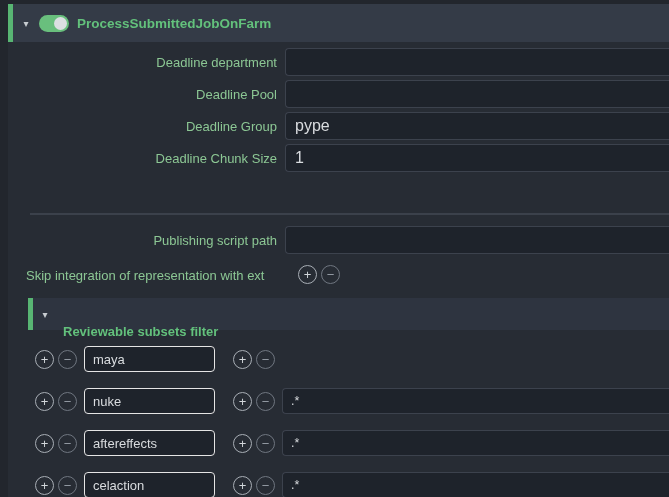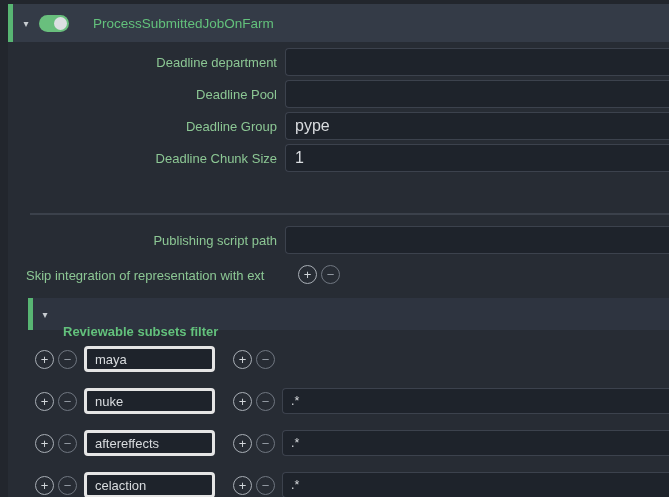--- a/index.html
+++ b/index.html
@@ -24,21 +24,21 @@
     margin-left:5px; flex:none; user-select:none;
   }
   .toggle {
     width:30px; height:17px; border-radius:9px; background:#69bf7d;
     position:relative; margin-left:5px; flex:none; cursor:pointer;
   }
   .toggle-knob {
     position:absolute; right:2px; top:2px; width:13px; height:13px;
     border-radius:50%; background:#dcdfe2;
   }
-  .sec-title { color:#63c17c; font-weight:normal; font-size:13.5px; margin-left:24px; }
+  .sec-title { color:#63c17c; font-weight:bold; font-size:13.5px; margin-left:8px; }
 
   .sec-body { padding-top:4px; }
 
   
   .form-row { display:flex; align-items:center; height:32px;justify-content:center; }
   .form-label {
     width:277px; flex:none; text-align:right; padding-right:8px;
     color:#8cc794; font-size:13px;
   }
   .text-input {
@@ -70,21 +70,21 @@
     margin:7px 0 0 20px;
     background:#2e3440; border-left:5px solid #58b573;
   }
   .subsec-header .caret { margin-left:4px; }
   .subsec-title { color:#63c17c; font-weight:bold; font-size:13px; margin-left:10px;margin-top:35px; }
 
   .filter-row { display:flex; align-items:center; height:26px; margin:16px 0 0 27px; }
   .filter-row:first-of-type { margin-top:15px; }
   .key-input {
     width:131px; flex:none; height:26px;
-    background:#1e232b; border:3px solid #e5e5e5; border-radius:4px;
+    background:#1e232b; border:1px solid #e5e5e5; border-radius:4px;
     color:#d9dcdf; font-size:13px; padding:0 8px; outline:none;
     margin-left:7px; font-family:"Liberation Sans", sans-serif;
   }
   .filter-row .btn-group.second { margin-left:18px; }
   .value-input {
     flex:1; min-width:0; height:26px; margin-left:7px;
     background:#1e232b; border:1px solid #3c424d; border-right:none;
     border-radius:4px 0 0 4px;
     color:#d9dcdf; font-size:12.5px; padding:0 8px; outline:none;
     font-family:"Liberation Sans", sans-serif;

